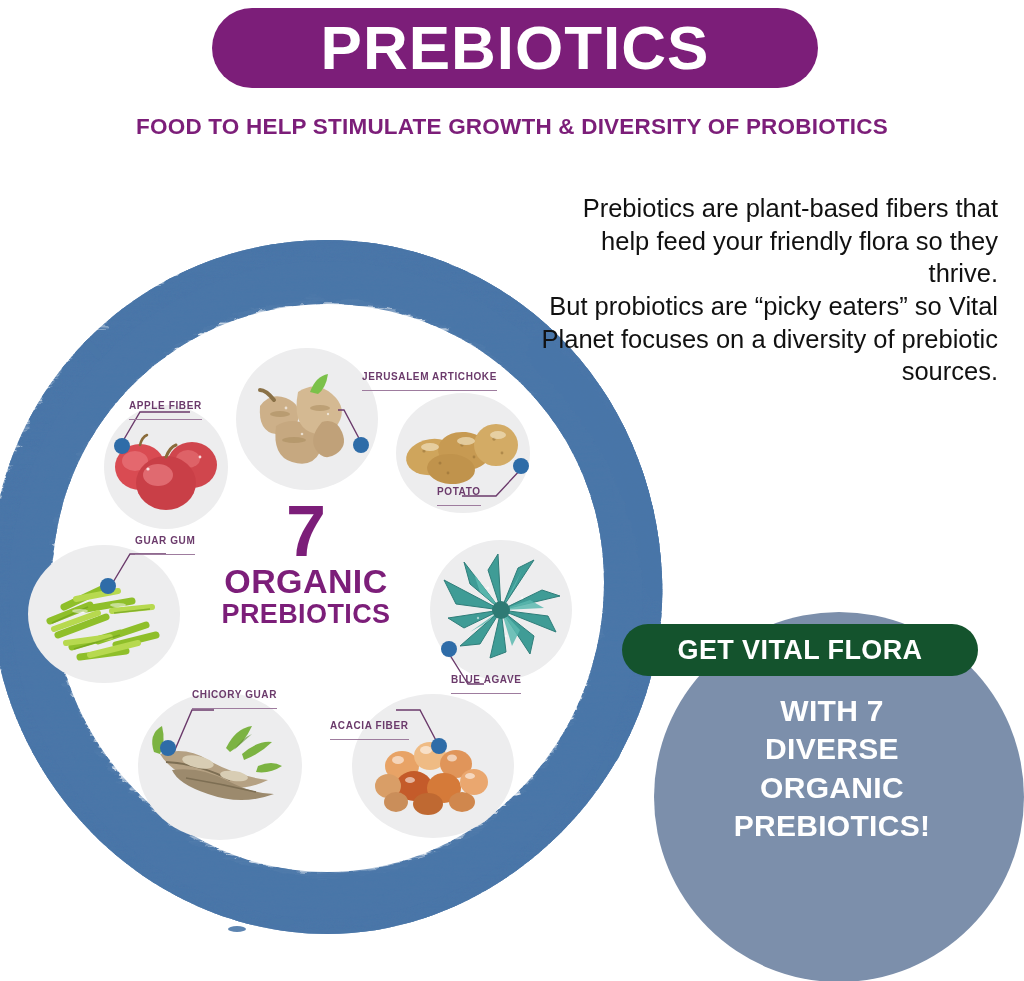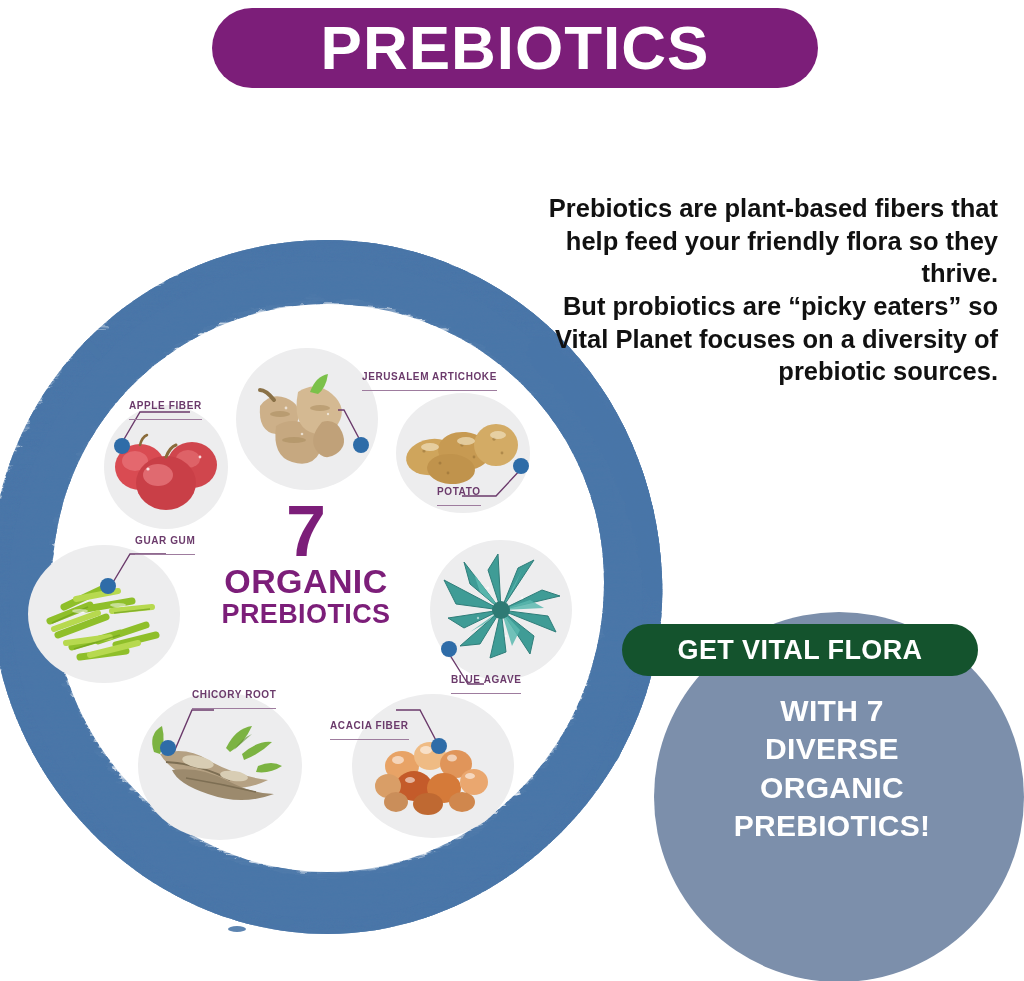--- a/index.html
+++ b/index.html
@@ -26,21 +26,21 @@
   }
   .subtitle{
     position:absolute;left:0;top:114px;width:1024px;text-align:center;
     color:#7C1E79;font-size:22.5px;font-weight:bold;letter-spacing:.2px;
     white-space:nowrap;
   }
 
   
   .body-copy{
     position:absolute;right:26px;top:192px;width:460px;
-    text-align:right;color:#111;font-size:25.5px;line-height:1.28;font-weight:bold;
+    text-align:right;color:#111;font-size:25.5px;line-height:1.28;font-weight:normal;
   }
   .body-copy p{margin:0;}
   .body-copy p + p{}
 
   
   .brush-wrap{position:absolute;left:-18px;top:232px;width:690px;height:710px;}
   .brush-wrap svg{width:100%;height:100%;display:block;}
 
   
   .center-text{
@@ -149,20 +149,21 @@
         <ellipse cx="112" cy="118" rx="4" ry="12" transform="rotate(-40 112 118)"></ellipse>
         <ellipse cx="300" cy="690" rx="13" ry="4"></ellipse>
         <ellipse cx="255" cy="697" rx="9" ry="3"></ellipse>
       </g>
     </svg>
   </div>
 
   <div class="title-pill">
     <div class="t">PREBIOTICS</div>
   </div>
+  <div class="subtitle">FOOD TO HELP STIMULATE GROWTH &amp; DIVERSITY OF PROBIOTICS</div>
 
   <div class="body-copy">
     <p>Prebiotics are plant-based fibers that help feed your friendly flora so they thrive.</p>
     <p>But probiotics are “picky eaters” so Vital Planet focuses on a diversity of prebiotic sources.</p>
   </div>
 
   <div class="center-text">
     <span class="seven">7</span>
     <span class="organic">ORGANIC</span>
     <span class="preb">PREBIOTICS</span>
@@ -355,21 +356,21 @@
           <g fill="#5d8c2e" opacity=".6">
             <path d="M96,58 q8,-12 18,-16"></path>
           </g>
         </svg>
       </div>
     </div>
     <svg class="leader" style="left:168px;top:700px;width:48px;height:56px;" viewBox="0 0 48 56">
       <path d="M6,52 L24,10 L46,10" stroke="#6B3A6B" stroke-width="1.4" fill="none"></path>
     </svg>
     <div class="dot" style="left:160px;top:740px;"></div>
-    <div class="flabel" style="left:192px;top:689px;">CHICORY ROOT</div>
+    <div class="flabel" style="left:192px;top:689px;">CHICORY GUAR</div>
   </div>
 
   <div class="node">
     <div class="food-circle" style="left:352px;top:694px;width:162px;height:144px;">
       <div class="food-art">
         <svg viewBox="0 0 162 144" xmlns="http://www.w3.org/2000/svg" aria-hidden="true">
           <g opacity=".95">
             <ellipse cx="50" cy="72" rx="17" ry="15" fill="#e8a05e"></ellipse>
             <ellipse cx="78" cy="62" rx="16" ry="14" fill="#f0b97e"></ellipse>
             <ellipse cx="104" cy="70" rx="16" ry="14" fill="#e09152"></ellipse>

